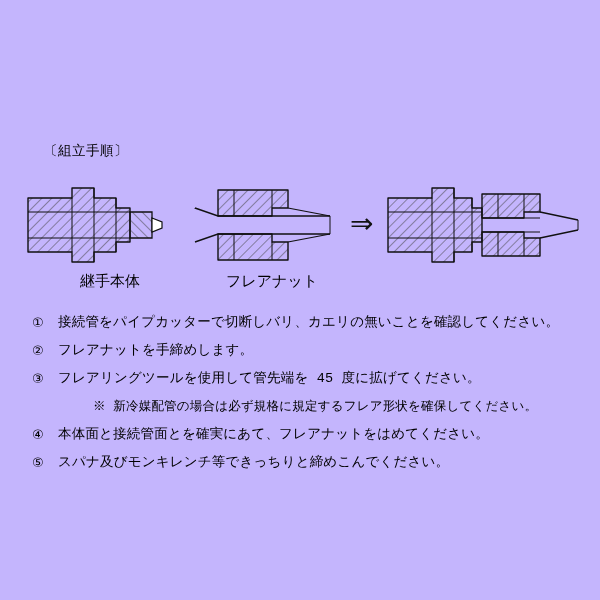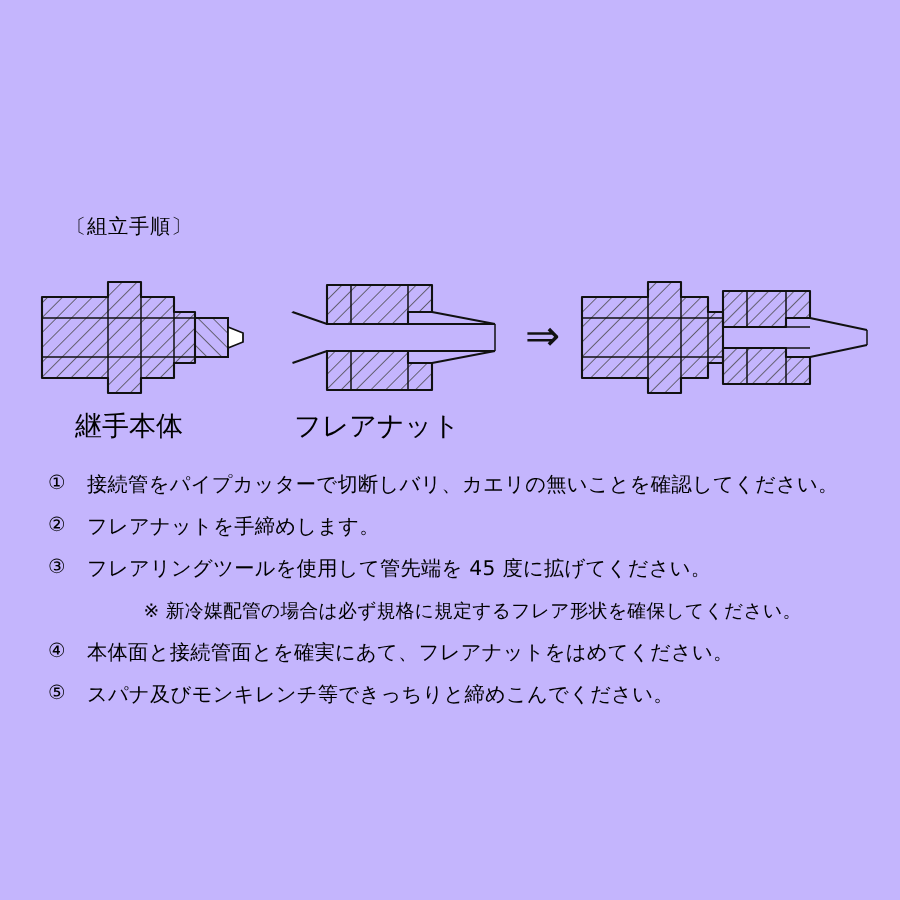--- a/index.html
+++ b/index.html
@@ -31,23 +31,24 @@
   }
   .diagram {
     position: absolute;
     left: 20px;
     top: 160px;
     width: 560px;
     height: 135px;
   }
   .caption {
     position: absolute;
-    font-size: 18px;
+    font-size: 15px;
     color: #000;
     white-space: nowrap;
+    margin-left: 30px;
   }
   .caption-body {
     left: 50px;
     top: 272px;
   }
   .caption-nut {
     left: 196px;
     top: 272px;
     text-align: center;
   }
@@ -67,20 +68,21 @@
   }
   .step-num {
     width: 26px;
     flex: 0 0 26px;
     text-align: left;
     font-size: 13px;
   }
   .step-text {
     flex: 1 1 auto;
     letter-spacing: 0.2px;
+    font-family: Liberation Mono, monospace;
   }
   .step.note .step-num {
     width: 0;
     flex: 0 0 0;
   }
   .step.note .step-text {
     padding-left: 26px;
     font-size: 12.5px;
     text-align: center;
   }

